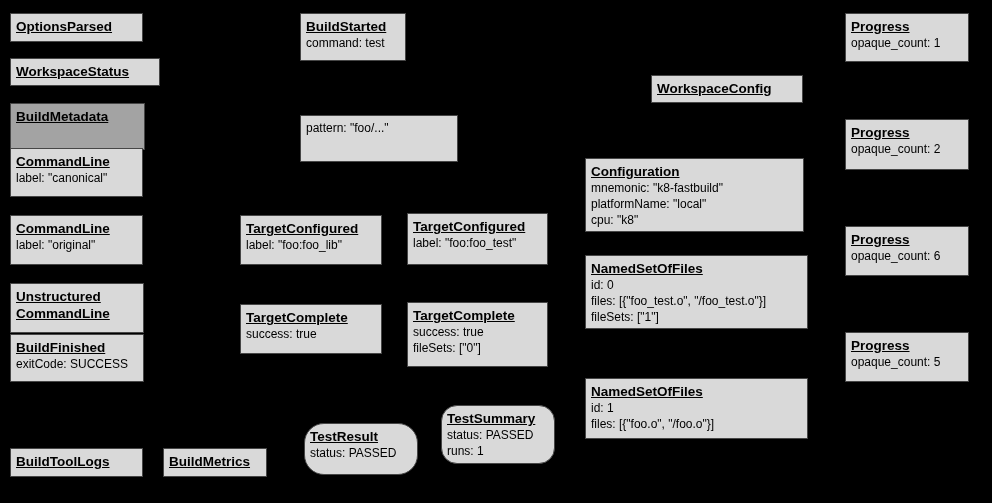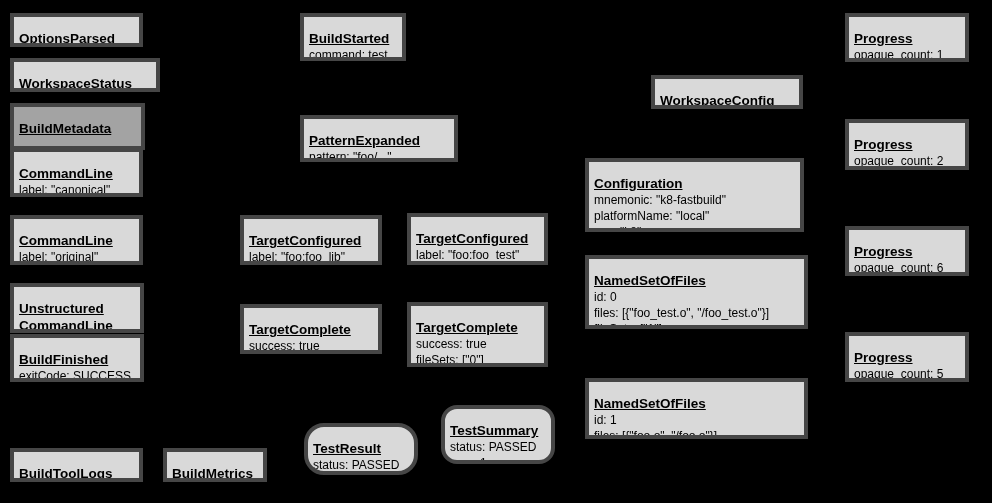--- a/index.html
+++ b/index.html
@@ -12,22 +12,22 @@
     width: 992px;
     height: 503px;
     background: #000;
     overflow: hidden;
     font-family: "Liberation Sans", sans-serif;
   }
   .node {
     position: absolute;
     box-sizing: border-box;
     background: #d9d9d9;
-    border: 4px solid #f97316;
-    padding: 13px 5px;
+    border: 1px solid #f97316;
+    padding: 4px 5px;
     color: #000;
     overflow: hidden;
   }
   .node-title {
     font-weight: bold;
     font-size: 13.5px;
     line-height: 17px;
     text-decoration: underline;
     color: #000;
   }
@@ -70,21 +70,20 @@
       <div class="node-title">BuildToolLogs</div>
     </div>
     <div class="node" style="left: 163px; top: 448px; width: 104px; height: 29px; background: rgb(217, 217, 217); border-color: rgb(70, 70, 70); color: rgb(0, 0, 0);">
       <div class="node-title">BuildMetrics</div>
     </div>
     <div class="node" style="left: 300px; top: 13px; width: 106px; height: 48px; background: rgb(217, 217, 217); border-color: rgb(70, 70, 70); color: rgb(0, 0, 0);">
       <div class="node-title">BuildStarted</div>
       <div class="node-field">command: test</div>
     </div>
     <div class="node" style="left: 300px; top: 115px; width: 158px; height: 47px; background: rgb(217, 217, 217); border-color: rgb(70, 70, 70); color: rgb(0, 0, 0);">
-      <div class="node-title">PatternExpanded</div>
       <div class="node-field">pattern: "foo/..."</div>
     </div>
     <div class="node" style="left: 240px; top: 215px; width: 142px; height: 50px; background: rgb(217, 217, 217); border-color: rgb(70, 70, 70); color: rgb(0, 0, 0);">
       <div class="node-title">TargetConfigured</div>
       <div class="node-field">label: "foo:foo_lib"</div>
     </div>
     <div class="node" style="left: 407px; top: 213px; width: 141px; height: 52px; background: rgb(217, 217, 217); border-color: rgb(70, 70, 70); color: rgb(0, 0, 0);">
       <div class="node-title">TargetConfigured</div>
       <div class="node-field">label: "foo:foo_test"</div>
     </div>

